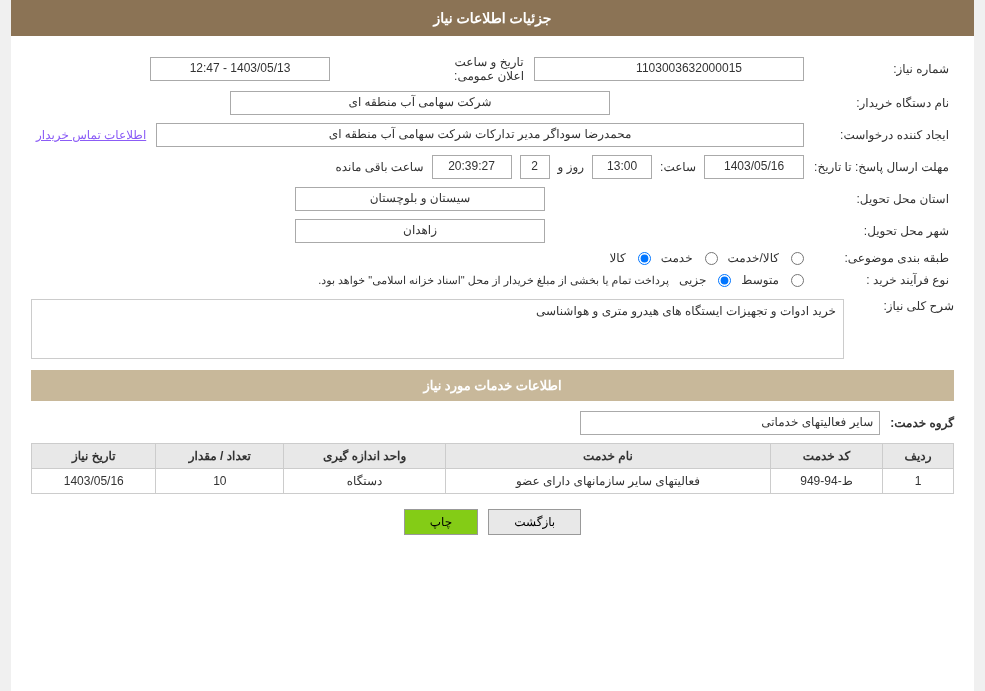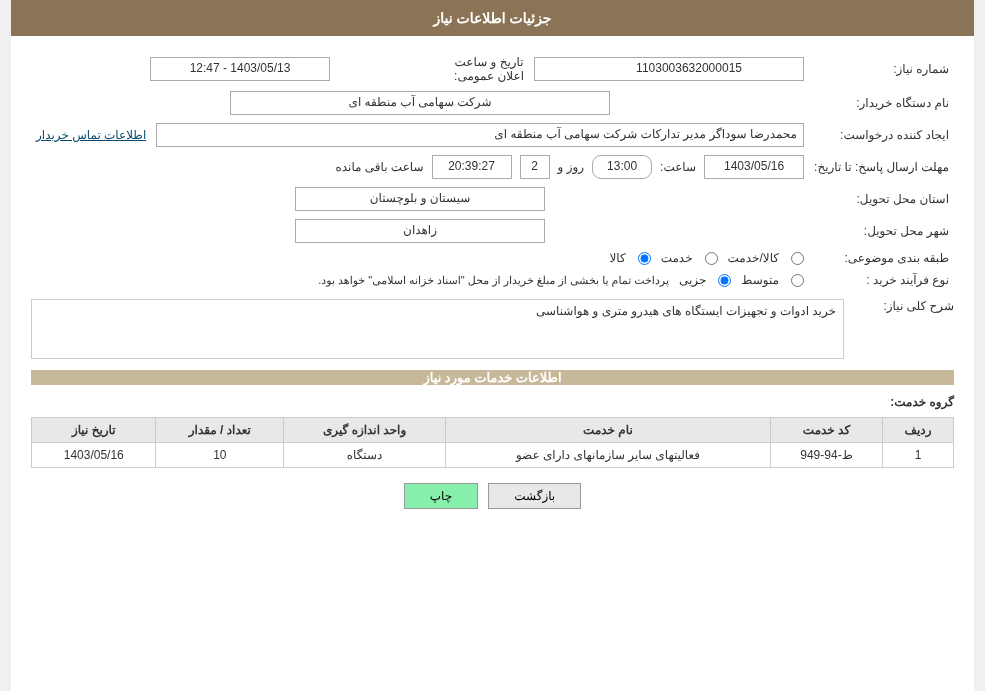--- a/index.html
+++ b/index.html
@@ -21,21 +21,21 @@
       color: #fff;
       text-align: center;
       padding: 10px 20px;
       font-size: 14px;
       font-weight: bold;
     }
     .content {
       padding: 15px 20px;
     }
     .link-blue {
-      color: #0c4a6e;
+      color: #8b5cf6;
       cursor: pointer;
       text-decoration: underline;
     }
     .radio-group {
       display: flex;
       gap: 10px;
       align-items: center;
       direction: rtl;
     }
     .radio-item {
@@ -78,21 +78,21 @@
       padding-bottom: 15px;
     }
     .btn {
       padding: 5px 25px;
       border: 1px solid #999;
       cursor: pointer;
       font-size: 12px;
       font-family: Tahoma, Arial, sans-serif;
     }
     .btn-print {
-      background: #86efac;
+      background: #84cc16;
     }
     .btn-back {
       background: #e8e8e8;
     }
     .label-col {
       text-align: right;
       white-space: nowrap;
       padding-right: 5px;
       min-width: 100px;
     }
@@ -111,20 +111,21 @@
       height: 24px;
       font-size: 12px;
       font-family: Tahoma, Arial, sans-serif;
       background: #fff;
       direction: rtl;
     }
     .section-header {
       background: #c8b89a;
       color: #fff;
       text-align: center;
+      padding: 8px;
       font-weight: bold;
       font-size: 13px;
       margin-bottom: 10px;
     }
   </style>
 </head>
 <body>
 
 <div class="page-container">
   <div class="header-bar">جزئیات اطلاعات نیاز</div>
@@ -146,32 +147,32 @@
       <tr>
         <td class="label-col">نام دستگاه خریدار:</td>
         <td colspan="3">
           <div class="input-field" style="width:380px;display:inline-block;">شرکت سهامی آب منطقه ای</div>
         </td>
       </tr>
       <tr>
         <td class="label-col">ایجاد کننده درخواست:</td>
         <td colspan="3">
           <div style="display:flex; align-items:center; gap:10px;">
-            <div class="input-field" style="flex:1;display:block;text-align:right;">محمدرضا سوداگر مدیر تدارکات شرکت سهامی آب منطقه ای</div>
+            <div class="input-field" style="flex:1;display:block;">محمدرضا سوداگر مدیر تدارکات شرکت سهامی آب منطقه ای</div>
             <span class="link-blue">اطلاعات تماس خریدار</span>
           </div>
         </td>
       </tr>
       <tr>
         <td class="label-col">مهلت ارسال پاسخ: تا تاریخ:</td>
         <td colspan="3">
           <div style="display:flex; align-items:center; gap:8px; direction:rtl;">
             <div class="input-field" style="width:100px;">1403/05/16</div>
             <span>ساعت:</span>
-            <div class="input-field" style="width:60px;border-radius:9px;">13:00</div>
+            <div class="input-field" style="width:60px;">13:00</div>
             <span>روز و</span>
             <div class="input-field" style="width:30px;">2</div>
             <div class="input-field" style="width:80px;">20:39:27</div>
             <span>ساعت باقی مانده</span>
           </div>
         </td>
       </tr>
       <tr>
         <td class="label-col">استان محل تحویل:</td>
         <td colspan="3">
@@ -227,20 +228,21 @@
       <div style="flex:1; position:relative;">
         <textarea class="description-box" rows="3" readonly="" style=""></textarea>
         <div style="position:absolute;top:5px;right:8px;direction:rtl;">خرید ادوات و تجهیزات ایستگاه های هیدرو متری و هواشناسی</div>
       </div>
     </div>
 
     <div class="section-header">اطلاعات خدمات مورد نیاز</div>
 
     <div style="display:flex; align-items:center; margin-bottom:8px; gap:10px;">
       <span style="font-weight:bold; white-space:nowrap;">گروه خدمت:</span>
+      <div class="input-field" style="width:300px;">سایر فعالیتهای خدماتی</div>
     </div>
 
     <div class="table-container">
       <table>
         <thead>
           <tr>
             <th>ردیف</th>
             <th>کد خدمت</th>
             <th>نام خدمت</th>
             <th>واحد اندازه گیری</th>

